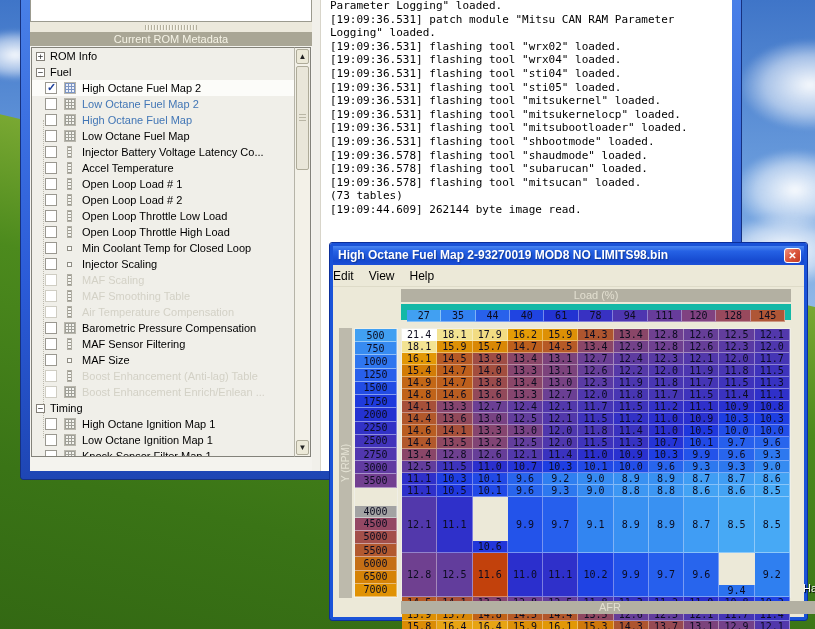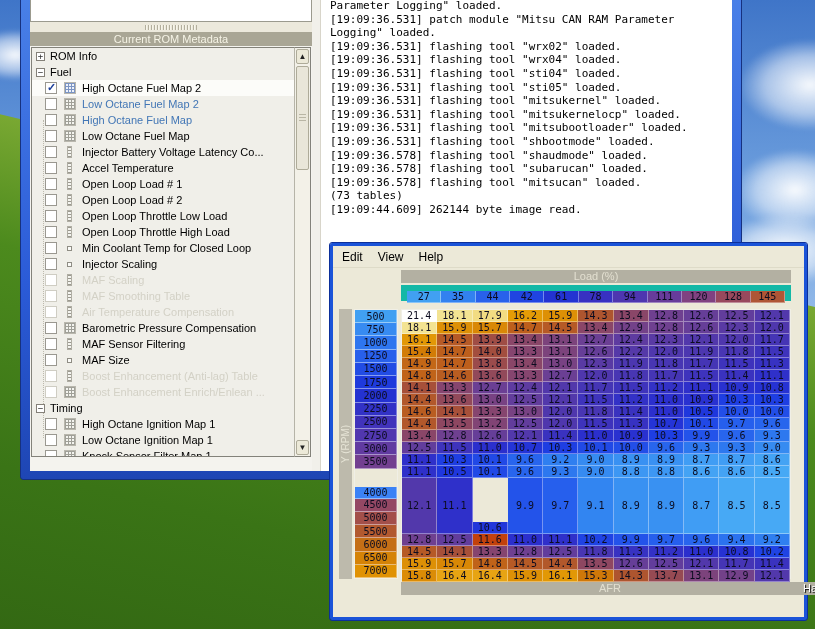--- a/index.html
+++ b/index.html
@@ -76,21 +76,21 @@
   .map-window { position:absolute; left:330px; top:243px; width:477px; height:377px; z-index:3;
                 background:#ece9d8; border:3px solid #1a53d8; outline:1px solid #0c2f9a; border-radius:2px; }
   .titlebar { height:19px; background:linear-gradient(180deg,#4a86f0 0%,#2561e4 28%,#1549cf 80%,#1e51d8 100%);
               color:#fff; font-weight:bold; font-size:12px; line-height:19px; padding-left:5px;
               text-shadow:1px 1px 1px #123a96; position:relative; white-space:nowrap; overflow:hidden; }
   .closebtn { position:absolute; right:3px; top:2px; width:17px; height:15px; border:1px solid #fff; border-radius:3px;
               background:linear-gradient(135deg,#ef9180 0%,#dd5940 45%,#c23a23 100%);
               color:#fff; font-size:10px; line-height:14px; text-align:center; font-weight:bold;
               text-shadow:none; }
   .menubar { height:22px; background:#ece9d8; border-bottom:1px solid #dedbc8; display:flex;
-             align-items:center; padding-left:9px; font-size:12px; color:#000; }
+             align-items:center; font-size:12px; color:#000; }
   .menuitem { margin-right:15px; }
   .map-body { position:relative; width:471px; height:329px; }
   .axisbar { position:absolute; background:#b3b0a2; color:#e2dfd0; font-size:11px; text-align:center; }
   .xbar { left:68px; top:2px; width:390px; height:13px; line-height:13px; }
   .zbar { left:68px; top:314px; width:418px; height:13px; line-height:13px; }
   .ybar { left:6px; top:41px; width:13px; height:270px; background:#bdbaac; color:#e6e4d6; }
   .ybar span { position:absolute; left:1px; top:50%; transform:translateY(-50%) ;
                writing-mode:vertical-rl; transform:translateY(-50%) rotate(180deg); font-size:10px; }
   .colheads { position:absolute; left:68px; top:17px; width:390px; height:16px; display:grid;
               grid-template-columns:repeat(11,1fr); border:6px solid #14b8a6; }
@@ -276,32 +276,36 @@
           <div class="cline">[19:09:36.578] flashing tool "shaudmode" loaded.</div>
           <div class="cline">[19:09:36.578] flashing tool "subarucan" loaded.</div>
           <div class="cline">[19:09:36.578] flashing tool "mitsucan" loaded.</div>
           <div class="cline">(73 tables)</div>
           <div class="cline">[19:09:44.609] 262144 byte image read.</div>
         </div>
     </div>
   </div>
 
   <div class="map-window">
+    <div class="titlebar">
+      <span>High Octane Fuel Map 2-93270019 MOD8 NO LIMITS98.bin</span>
+      <div class="closebtn">✕</div>
+    </div>
     <div class="menubar" id="menubar">
         <span class="menuitem">Edit</span>
         <span class="menuitem">View</span>
         <span class="menuitem">Help</span>
       </div>
     <div class="map-body">
       <div class="axisbar xbar">Load (%)</div>
       <div class="colheads" id="colheads">
           <div class="hcell" style="background: rgb(65, 160, 242);">27</div>
           <div class="hcell" style="background: rgb(50, 129, 240);">35</div>
           <div class="hcell" style="background: rgb(40, 97, 235);">44</div>
-          <div class="hcell" style="background: rgb(32, 68, 225);">42</div>
+          <div class="hcell" style="background: rgb(32, 68, 225);">40</div>
           <div class="hcell" style="background: rgb(35, 51, 210);">61</div>
           <div class="hcell" style="background: rgb(56, 49, 194);">78</div>
           <div class="hcell" style="background: rgb(78, 54, 176);">94</div>
           <div class="hcell" style="background: rgb(103, 60, 155);">111</div>
           <div class="hcell" style="background: rgb(128, 66, 129);">120</div>
           <div class="hcell" style="background: rgb(152, 73, 93);">128</div>
           <div class="hcell" style="background: rgb(175, 86, 54);">145</div>
         </div>
       <div class="axisbar ybar">
           <span>Y (RPM)</span>
@@ -312,21 +316,21 @@
           <div class="vcell" style="background: rgb(46, 118, 239);">1000</div>
           <div class="vcell" style="background: rgb(40, 96, 235);">1250</div>
           <div class="vcell" style="background: rgb(34, 76, 228);">1500</div>
           <div class="vcell" style="background: rgb(30, 58, 220);">1750</div>
           <div class="vcell" style="background: rgb(36, 50, 209);">2000</div>
           <div class="vcell" style="background: rgb(50, 50, 198);">2250</div>
           <div class="vcell" style="background: rgb(65, 51, 187);">2500</div>
           <div class="vcell" style="background: rgb(81, 55, 175);">2750</div>
           <div class="vcell" style="background: rgb(97, 59, 161);">3000</div>
           <div class="vcell" style="background: rgb(114, 63, 144);">3500</div>
-          <div class="vcell" style="background: #3b82f6; margin-top: 18px;">4000</div>
+          <div class="vcell" style="background: #a3a3a3; margin-top: 18px;">4000</div>
           <div class="vcell" style="background: rgb(148, 72, 100);">4500</div>
           <div class="vcell" style="background: rgb(163, 79, 74);">5000</div>
           <div class="vcell" style="background: rgb(178, 89, 47);">5500</div>
           <div class="vcell" style="background: rgb(197, 111, 22);">6000</div>
           <div class="vcell" style="background: rgb(213, 131, 7);">6500</div>
           <div class="vcell" style="background: rgb(224, 146, 4);">7000</div>
         </div>
       <div class="grid" id="grid">
           <div class="dcell" style="background: rgb(255, 255, 255);">21.4</div>
           <div class="dcell" style="background: rgb(243, 227, 146);">18.1</div>
@@ -495,21 +499,21 @@
           <div class="dcell" style="background: rgb(71, 169, 245);">8.5</div>
           <div class="dcell" style="background: rgb(111, 64, 144);">12.8</div>
           <div class="dcell" style="background: rgb(98, 61, 156);">12.5</div>
           <div class="dcell" style="background: #c2410c;">11.6</div>
           <div class="dcell" style="background: rgb(43, 47, 205);">11.0</div>
           <div class="dcell" style="background: rgb(47, 48, 202);">11.1</div>
           <div class="dcell" style="background: rgb(31, 67, 228);">10.2</div>
           <div class="dcell" style="background: rgb(35, 83, 234);">9.9</div>
           <div class="dcell" style="background: rgb(38, 95, 237);">9.7</div>
           <div class="dcell" style="background: rgb(40, 101, 237);">9.6</div>
-          <div class="dcell" style="background: rgb(43, 114, 239);">9.4</div>
+          <div class="dcell" style="background: rgb(43, 114, 239); margin-top: 32px;">9.4</div>
           <div class="dcell" style="background: rgb(47, 127, 240);">9.2</div>
           <div class="dcell" style="background: rgb(182, 90, 38);">14.5</div>
           <div class="dcell" style="background: rgb(167, 80, 57);">14.1</div>
           <div class="dcell" style="background: rgb(134, 69, 111);">13.3</div>
           <div class="dcell" style="background: rgb(111, 64, 144);">12.8</div>
           <div class="dcell" style="background: rgb(98, 61, 156);">12.5</div>
           <div class="dcell" style="background: rgb(72, 54, 179);">11.8</div>
           <div class="dcell" style="background: rgb(55, 50, 194);">11.3</div>
           <div class="dcell" style="background: rgb(51, 49, 198);">11.2</div>
           <div class="dcell" style="background: rgb(43, 47, 205);">11.0</div>

